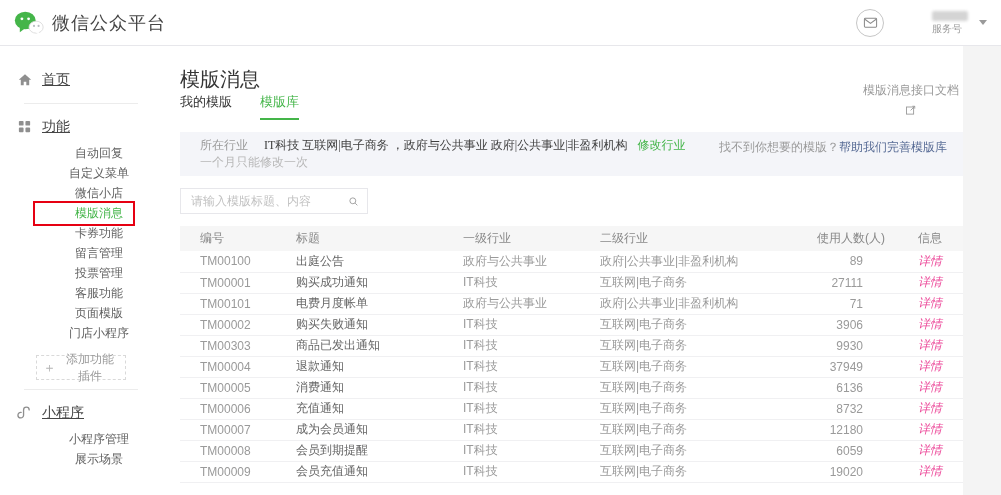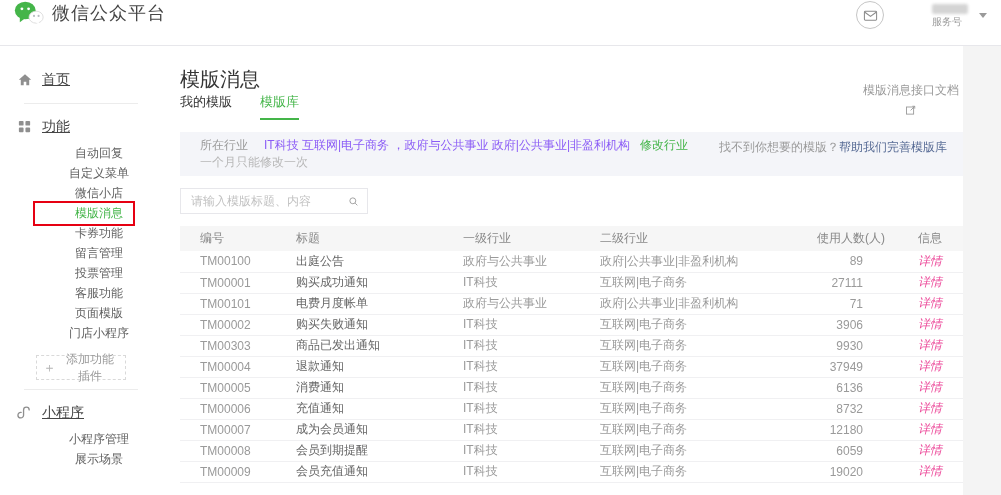--- a/index.html
+++ b/index.html
@@ -5,21 +5,21 @@
   * { box-sizing: border-box; }
   html,body { margin:0; padding:0; }
   body {
     width:1001px; height:495px; overflow:hidden;
     background:#fff; color:#353535;
     font-family:"Liberation Sans", sans-serif;
     font-size:12px;
   }
   
   .topbar { height:46px; background:#fff; border-bottom:1px solid #e7e7eb;
-            display:flex; align-items:flex-start; padding:0 14px; }
+            display:flex; align-items:center; padding:0 14px; }
   .brand { display:flex; align-items:center; gap:8px; }
   .brand-name { font-size:18px; color:#464646; letter-spacing:1px; }
   .topbar-right { margin-left:auto; display:flex; align-items:center; gap:9px; }
   .mail-btn { width:28px; height:28px; border:1px solid #c6c6c6; border-radius:50%;
               display:flex; align-items:center; justify-content:center; cursor:pointer; background:#fff; }
   .avatar { width:30px; height:30px; border-radius:2px; overflow:hidden; }
   .avatar-inner { width:120%; height:120%; margin:-10%;
     background:
       repeating-linear-gradient(0deg, rgba(210,160,10,.55) 0 7px, rgba(255,215,80,.55) 7px 14px),
       repeating-linear-gradient(90deg, #e8b424 0 7px, #f4d05a 7px 14px);
@@ -52,21 +52,21 @@
   .content { width:803px; padding:20px 0 0 20px; position:relative; background:#fff; }
   .page-title { margin:0; font-size:20px; font-weight:400; color:#353535; }
   .doc-link { position:absolute; top:36px; right:4px; display:flex; align-items:center; gap:5px;
               font-size:12px; color:#9a9a9a; cursor:pointer;flex-direction:column; }
   .tabs { display:flex; gap:28px; }
   .tab { font-size:13px; color:#353535; padding-bottom:7px; cursor:pointer; }
   .tab.active { color:#44b549; border-bottom:2px solid #44b549;text-align:center; }
   .industry-bar { margin-top:12px; background:#f4f5f9; padding:5px 16px 5px 20px;
                   display:flex; justify-content:space-between; line-height:17px; }
   .ind-label { color:#9a9a9a; margin-right:16px; }
-  .ind-value { color:#8b5cf6; }
+  .ind-value { color:#404040;font-family:Liberation Serif, serif; }
   .edit-link { color:#44b549; margin-left:10px; cursor:pointer; text-decoration:none; }
   .ind-note { color:#b7b7b7; }
   .help { color:#9a9a9a; margin-top:2px; white-space:nowrap; }
   .help-link { color:#576b95; cursor:pointer; text-decoration:none; }
   .search-box { margin-top:12px; width:188px; height:26px; border:1px solid #e7e7eb;
                 display:flex; align-items:center; padding:0 8px; background:#fff; }
   .search-box input { border:0; outline:0; flex:1; font-size:12px; color:#353535; background:transparent; }
   .search-box input::placeholder { color:#c2c2c2; }
   
   .tpl-table { margin-top:12px; width:783px; border-collapse:collapse; table-layout:fixed; font-size:12px; }

